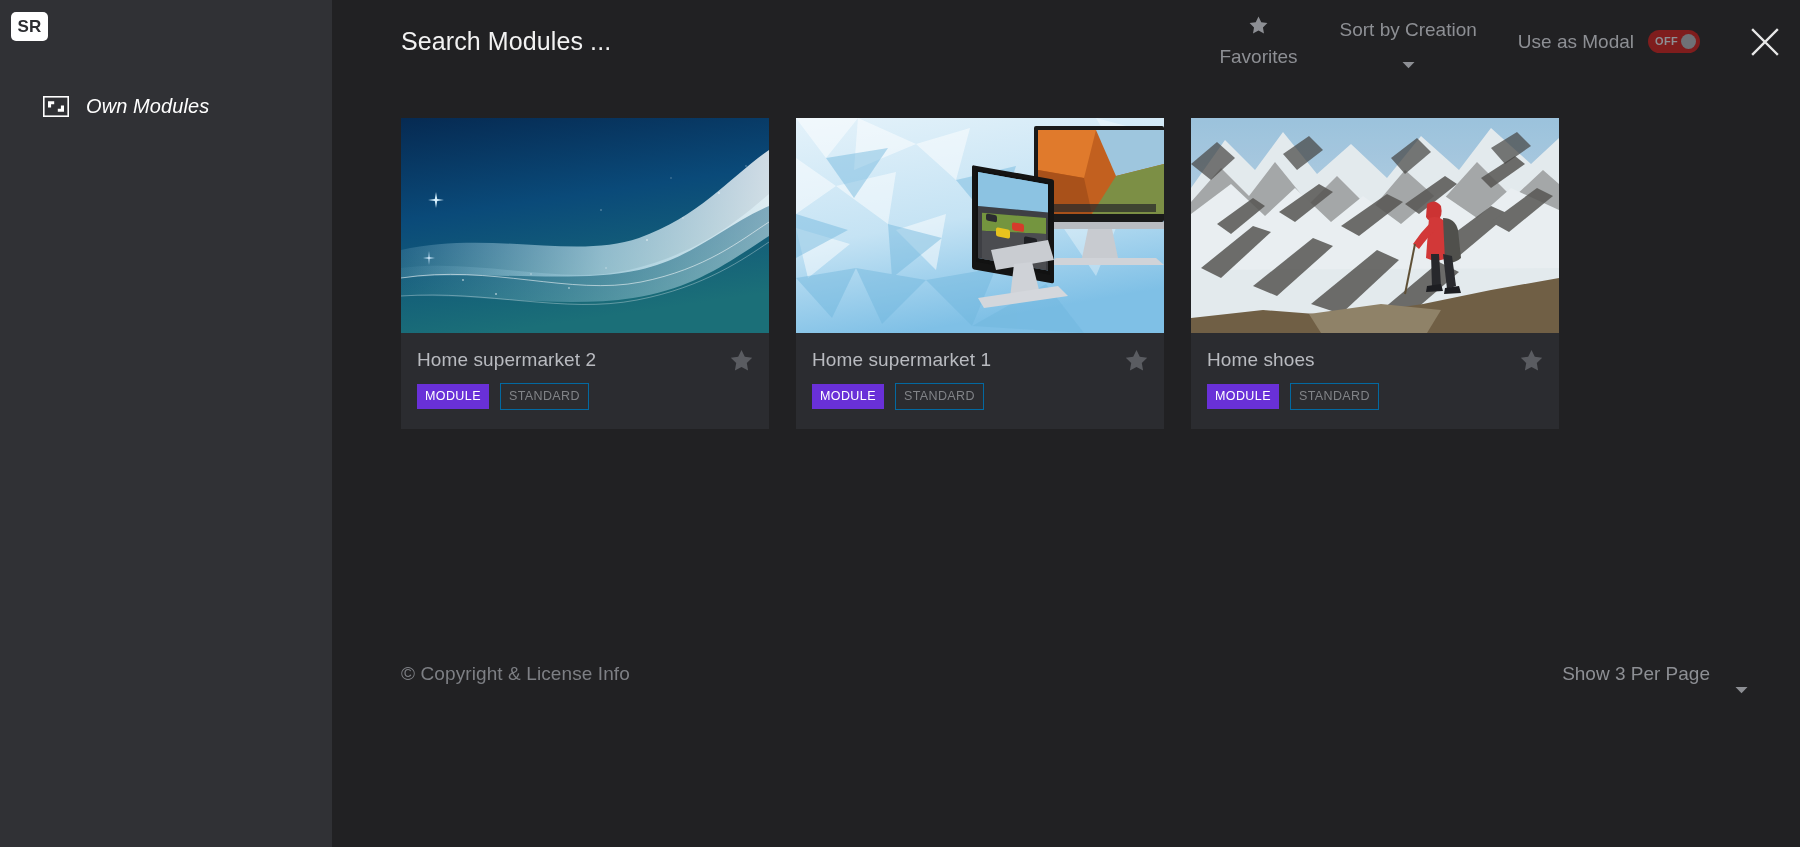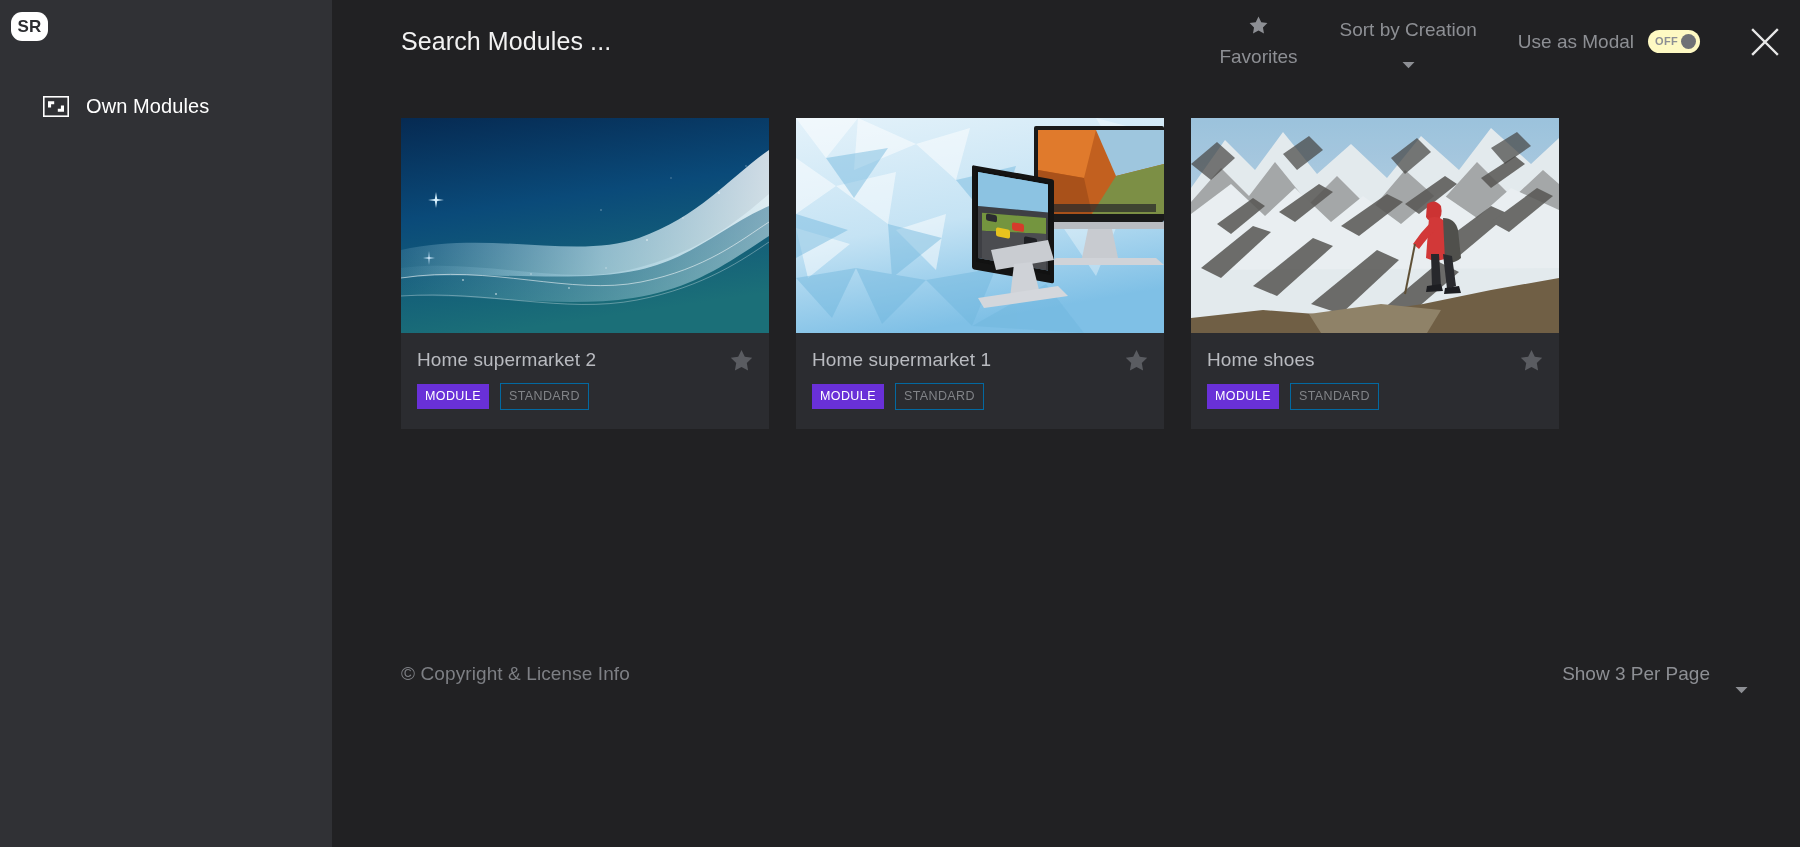--- a/index.html
+++ b/index.html
@@ -30,21 +30,21 @@
     position: relative;
   }
 
   .brand {
     position: absolute;
     top: 12px;
     left: 11px;
     width: 37px;
     height: 29px;
     background: #ffffff;
-    border-radius: 11px;
+    border-radius: 5px;
     display: flex;
     align-items: center;
     justify-content: center;
   }
   .brand-text {
     font-size: 17px;
     font-weight: 700;
     color: #2b2c30;
     letter-spacing: 0.2px;
     line-height: 1;
@@ -66,20 +66,21 @@
   .nav-icon {
     width: 26px;
     height: 21px;
     flex: 0 0 26px;
     display: block;
   }
   .nav-label {
     font-size: 20px;
     color: #ffffff;
     letter-spacing: 0.1px;
+    font-style: italic;
   }
 
   
   .main {
     position: relative;
     flex: 1 1 auto;
     height: 727px;
     background: #212123;
   }
 
@@ -128,21 +129,21 @@
   .star-ic { width: 19px; height: 19px; flex: 0 0 19px; display: block; }
   .caret { width: 13px; height: 8px; flex: 0 0 13px; display: block; }
 
   .gap-42 { margin-left: 42px; }
   .gap-41 { margin-left: 41px; }
 
   .toggle {
     width: 52px;
     height: 23px;
     border-radius: 12px;
-    background: #fef9c3;
+    background: #7f1d1d;
     display: flex;
     align-items: center;
     justify-content: space-between;
     padding: 0 4px 0 7px;
     margin-left: 14px;
     cursor: pointer;
   }
   .toggle-label {
     font-size: 11px;
     color: #8d8f94;

